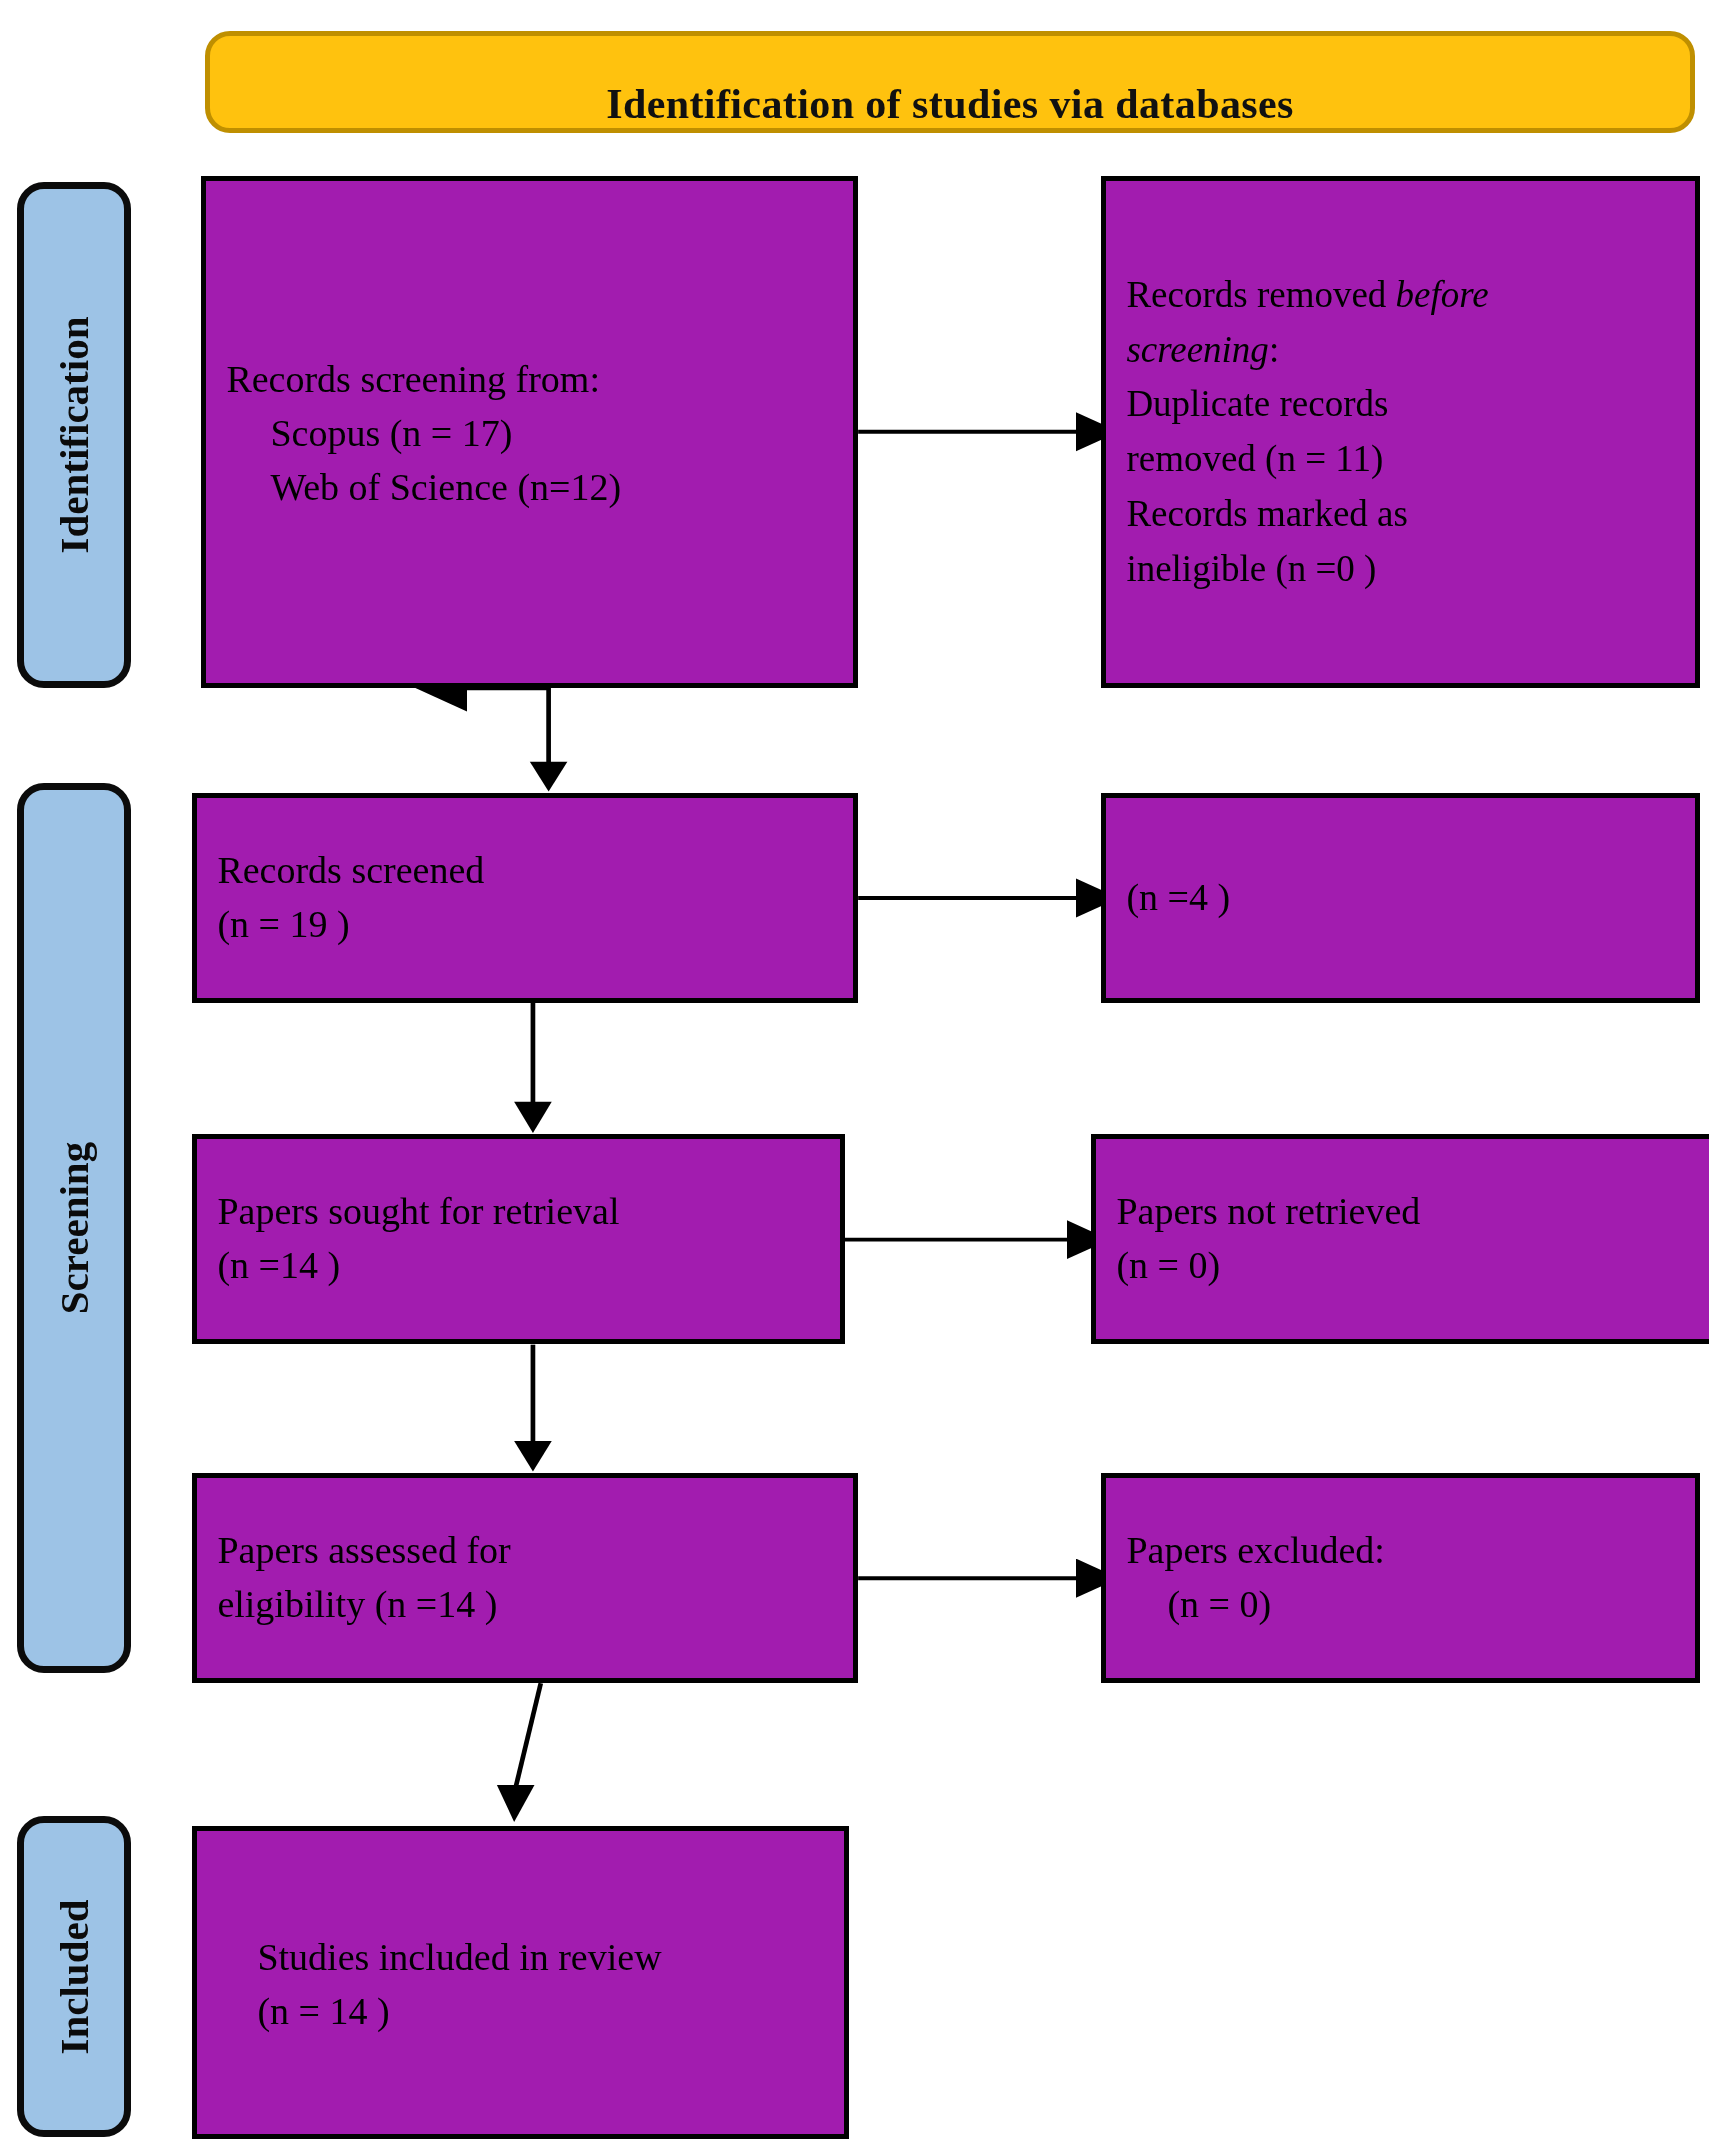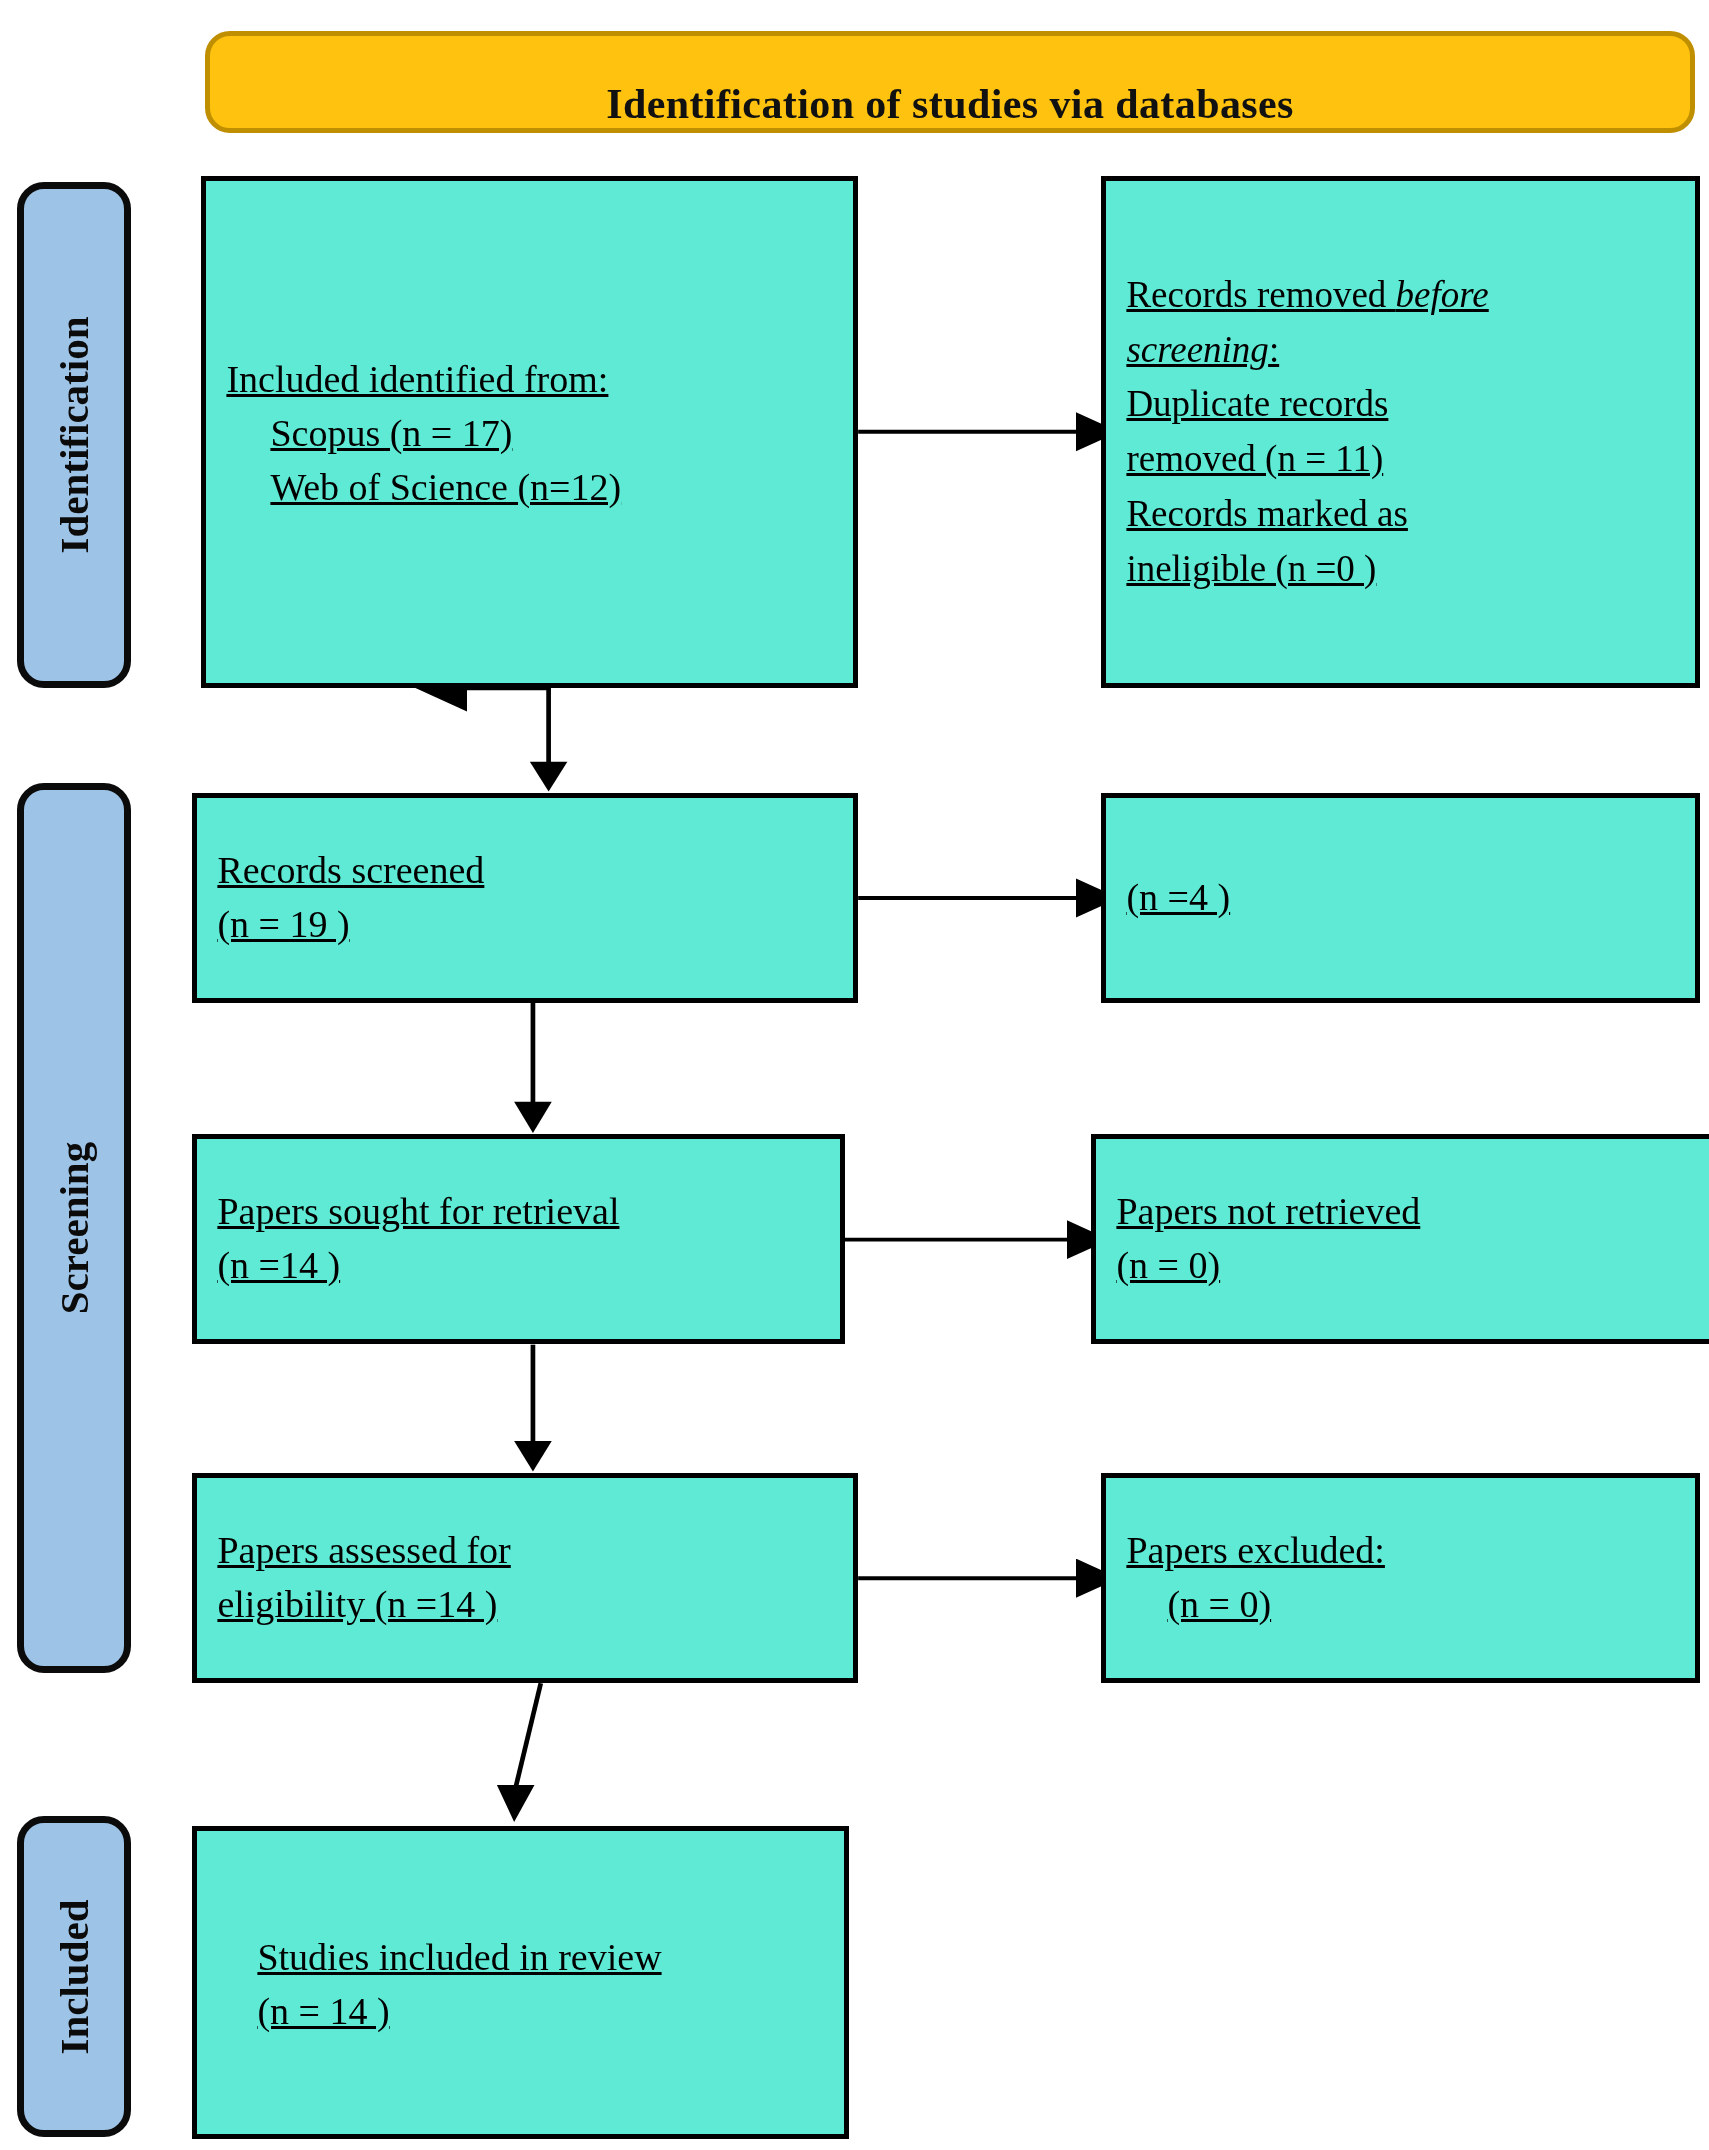--- a/index.html
+++ b/index.html
@@ -60,27 +60,26 @@
     transform:rotate(-90deg);
     transform-origin:center center;
   }
   #phase-identification{ top:182px;  height:506px; }
   #phase-screening{     top:783px; height:890px; }
   #phase-included{      top:1816px; height:321px; }
 
   
   .box{
     position:absolute;
-    background:#5eead4;
+    background:#a21caf;
     border:5.5px solid #000000;
     box-sizing:border-box;
     display:flex;
     flex-direction:column;
     justify-content:center;
-    text-decoration:underline;
   }
   .box-body{
     font-family:"Liberation Serif", serif;
     font-size:38px;
     line-height:1.42;
     color:#000000;
     padding:0 20.4px;
   }
   .box-body .ln{ display:block; white-space:nowrap; }
   .ind1{ padding-left:44px; }
@@ -171,21 +170,21 @@
     </g>
 
     <g>
       <line x1="690" y1="2148" x2="657" y2="2285" stroke="#000" stroke-width="6"></line>
       <path d="M634,2278 L682,2278 L656,2325 z" fill="#000000"></path>
     </g>
   </svg>
 
   <div class="box" id="box-identified">
     <div class="box-body">
-      <span class="ln">Included identified from:</span>
+      <span class="ln">Records screening from:</span>
       <span class="ln ind1">Scopus (n = 17)</span>
       <span class="ln ind1">Web of Science (n=12)</span>
     </div>
   </div>
 
   <div class="box" id="box-removed">
     <div class="box-body">
       <span class="ln"><span>Records removed </span><span class="ital">before</span></span>
       <span class="ln"><span class="ital">screening</span><span>:</span></span>
       <span class="ln">Duplicate records</span>

